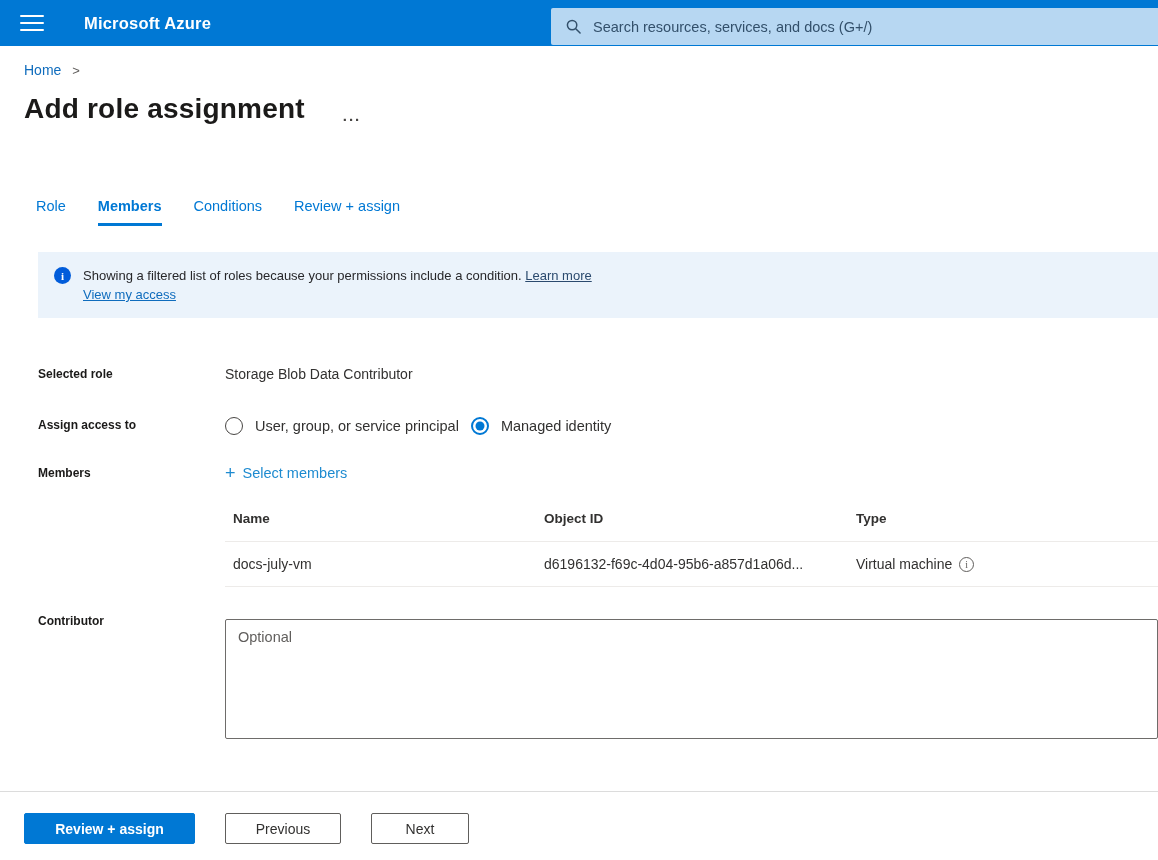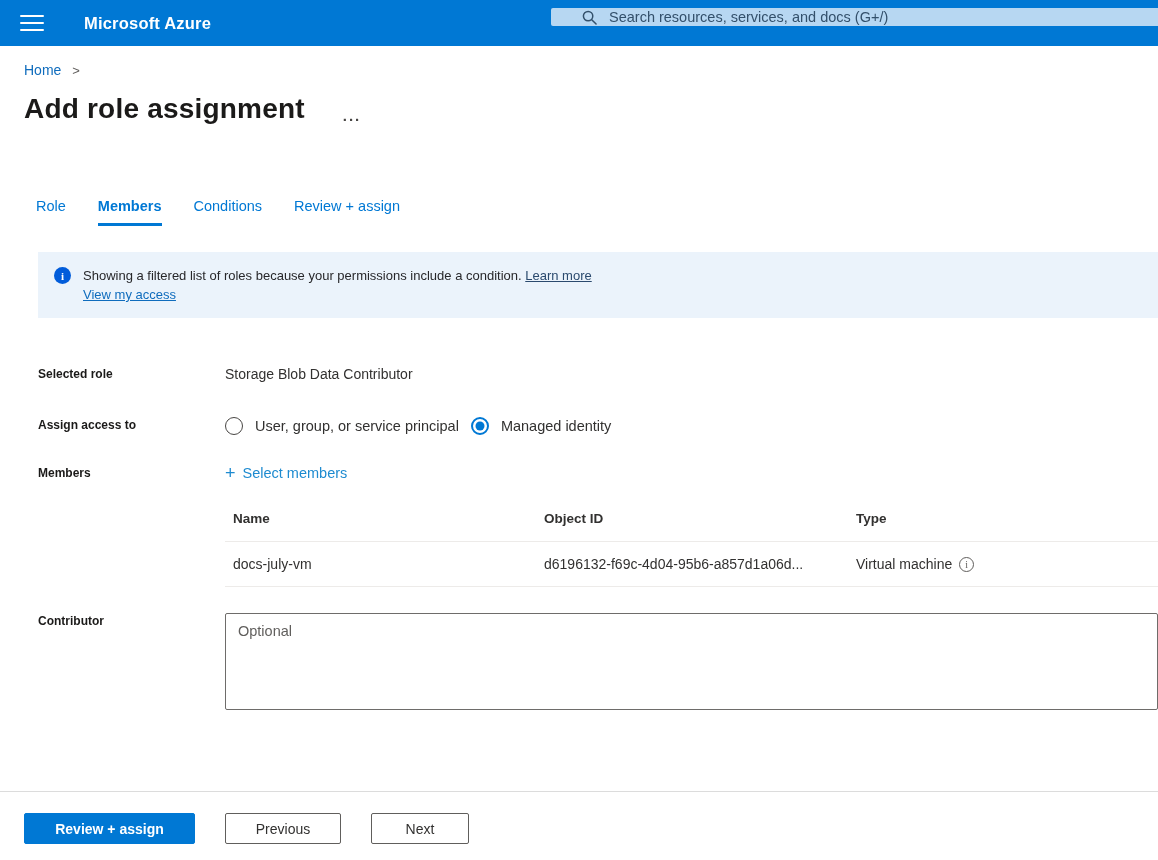--- a/index.html
+++ b/index.html
@@ -14,23 +14,23 @@
   
   .topbar {
     height:46px; background:#0078d4;
     display:flex; align-items:center;
     position:relative;
   }
   .hamburger { width:24px; margin-left:20px; cursor:pointer; }
   .hamburger span { display:block; height:2px; background:#fff; margin:5px 0; border-radius:1px; }
   .app-title { color:#fff; font-weight:700; font-size:16.5px; margin-left:40px; letter-spacing:.2px; }
   .searchbox {
-    position:absolute; left:551px; top:8px; right:0; height:18px;
+    position:absolute; left:551px; top:8px; right:0; height:37px;
     background:#b7d7f2; border-radius:2px 0 0 2px;
-    display:flex; align-items:center; padding-left:31px;
+    display:flex; align-items:center; padding-left:15px;
   }
   .search-icon { width:15px; height:15px; flex:0 0 auto; }
   .searchbox input {
     flex:1; border:none; background:transparent; outline:none;
     font-family:"Liberation Sans", sans-serif;
     font-size:14.5px; color:#2d4a63; margin-left:10px;
   }
   .searchbox input::placeholder { color:#33506b; opacity:1; }
 
   
@@ -91,24 +91,24 @@
   .members-table td { padding:14px 8px; border-bottom:1px solid #edebe9; color:#323130; }
   .type-cell { display:flex; align-items:center; gap:7px; }
   .type-info-icon {
     width:15px; height:15px; border-radius:50%; border:1px solid #605e5c; color:#605e5c;
     font-size:10px; font-family:"Liberation Serif", serif; display:inline-flex;
     align-items:center; justify-content:center; cursor:pointer;
   }
 
   .row-description { margin-top:26px; }
   .desc-textarea {
-    width:100%; height:97px; resize:none;
+    width:100%; height:120px; resize:none;
     border:1px solid #6e6c6a; border-radius:2px;
     padding:9px 12px; font-family:"Liberation Sans", sans-serif;
-    font-size:14.5px; color:#323130; outline:none; display:block;
+    font-size:14.5px; color:#323130; outline:none; display:block;margin-top:6px;
   }
   .desc-textarea::placeholder { color:#605e5c; opacity:1; }
 
   
   .footer { position:absolute; left:0; right:0; top:791px; border-top:1px solid #dcdcdc; background:#fff; }
   .footer-buttons { display:flex; gap:30px; padding:21px 0 0 24px; }
   .btn { height:31px; font-family:"Liberation Sans", sans-serif; font-size:14px; cursor:pointer; border-radius:2px; }
   .btn-primary { background:#0078d4; color:#fff; font-weight:700; border:1px solid #0078d4; min-width:171px; }
   .btn-secondary { background:#fff; color:#323130; border:1px solid #605e5c; min-width:116px; }
   .btn-next { min-width:98px; }

